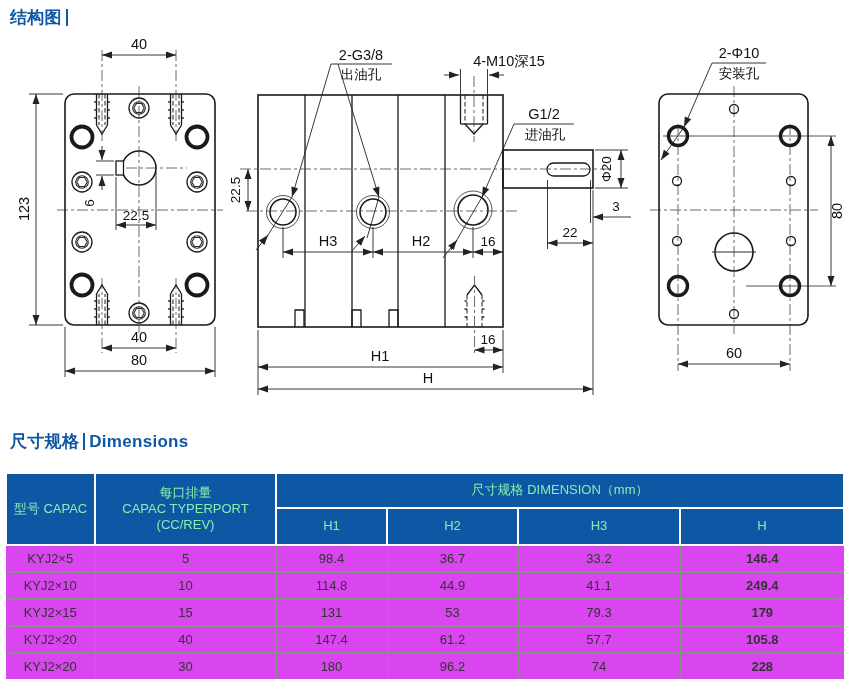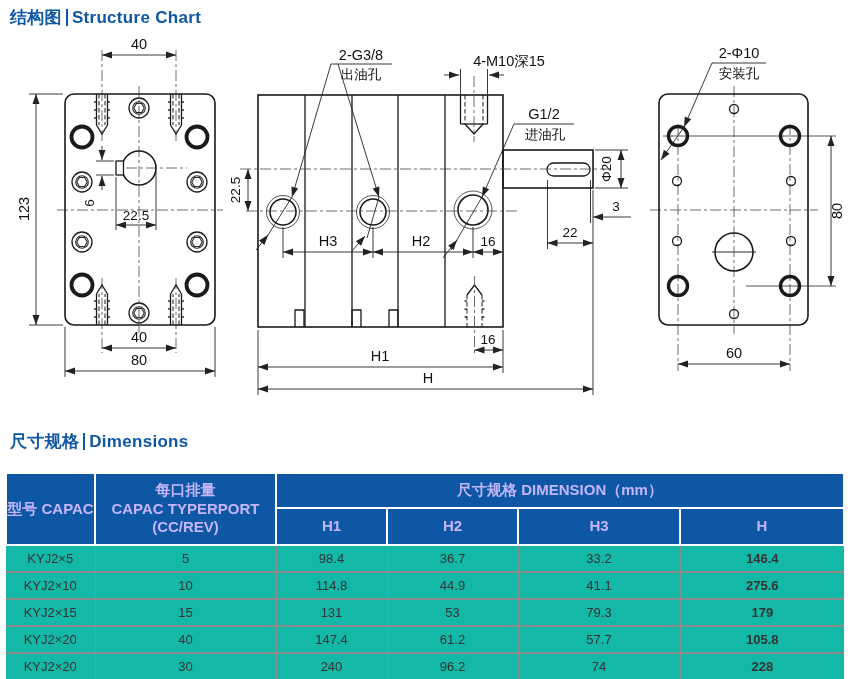--- a/index.html
+++ b/index.html
@@ -26,40 +26,39 @@
   .dash{stroke:#1a1a1a;stroke-width:1;stroke-dasharray:4.5 2.5;fill:none;}
   .dim{stroke:#222;stroke-width:.9;fill:none;}
   .dt{font:13.5px "Liberation Sans","DejaVu Sans",sans-serif;fill:#111;text-anchor:middle;stroke:none;}
   .dt-lg{font-size:14.5px;}
   .wfill{fill:#fff;}
 
   
   .table-wrap{position:absolute;left:5px;top:472px;width:838px;}
   table{border-collapse:collapse;table-layout:fixed;width:838px;}
   thead th{
-    background:var(--accent);color:#c4b5fd;font-size:15px;font-weight:bold;
+    background:var(--accent);color:#86efac;font-size:13px;font-weight:normal;
     border:2px solid #fff;padding:0;text-align:center;vertical-align:middle;line-height:1.25;
   }
   tr.hrow1 th{height:33px;}
   tr.hrow2 th{height:35px;}
   tbody td{
-    background:#14b8a6;color:#333;font-size:13px;text-align:center;height:25px;
+    background:#d946ef;color:#333;font-size:13px;text-align:center;height:25px;
     border-bottom:2px solid #8c8c8c;border-left:1.5px solid #8c8c8c;border-right:1.5px solid #8c8c8c;
     padding:0;
   }
   tbody td:first-child{border-left:none;}
   tbody td:last-child{border-right:none;font-weight:bold;}
 </style>
 </head>
 <body style="--accent: #0d57a4;">
 
 <div class="sec-title" id="title1">
   <span>结构图</span>
   <span class="bar"></span>
-  <span>Structure Chart</span>
 </div>
 
 <svg id="drawing" width="850" height="420" viewBox="0 0 850 420">
   <defs>
     <marker id="ah" markerWidth="11" markerHeight="8" refX="10.5" refY="4" orient="auto-start-reverse" markerUnits="userSpaceOnUse">
       <path d="M0.5,0.5 L10.5,4 L0.5,7.5 Z" fill="#222"></path>
     </marker>
     <g id="socketscrew">
       <circle r="10" class="ln2"></circle>
       <circle r="6.3" class="thin" style="stroke-width:1.1"></circle>
@@ -317,42 +316,42 @@
         <td>36.7</td>
         <td>33.2</td>
         <td>146.4</td>
       </tr>
       <tr>
         <td>KYJ2×10</td>
         <td>10</td>
         <td>114.8</td>
         <td>44.9</td>
         <td>41.1</td>
-        <td>275.6</td>
+        <td>249.4</td>
       </tr>
       <tr>
         <td>KYJ2×15</td>
         <td>15</td>
         <td>131</td>
         <td>53</td>
         <td>79.3</td>
         <td>179</td>
       </tr>
       <tr>
         <td>KYJ2×20</td>
         <td>40</td>
         <td>147.4</td>
         <td>61.2</td>
         <td>57.7</td>
         <td>105.8</td>
       </tr>
       <tr>
         <td>KYJ2×20</td>
         <td>30</td>
-        <td>240</td>
+        <td>180</td>
         <td>96.2</td>
         <td>74</td>
         <td>228</td>
       </tr>
     </tbody>
   </table>
 
 </div>
 
 </body></html>

